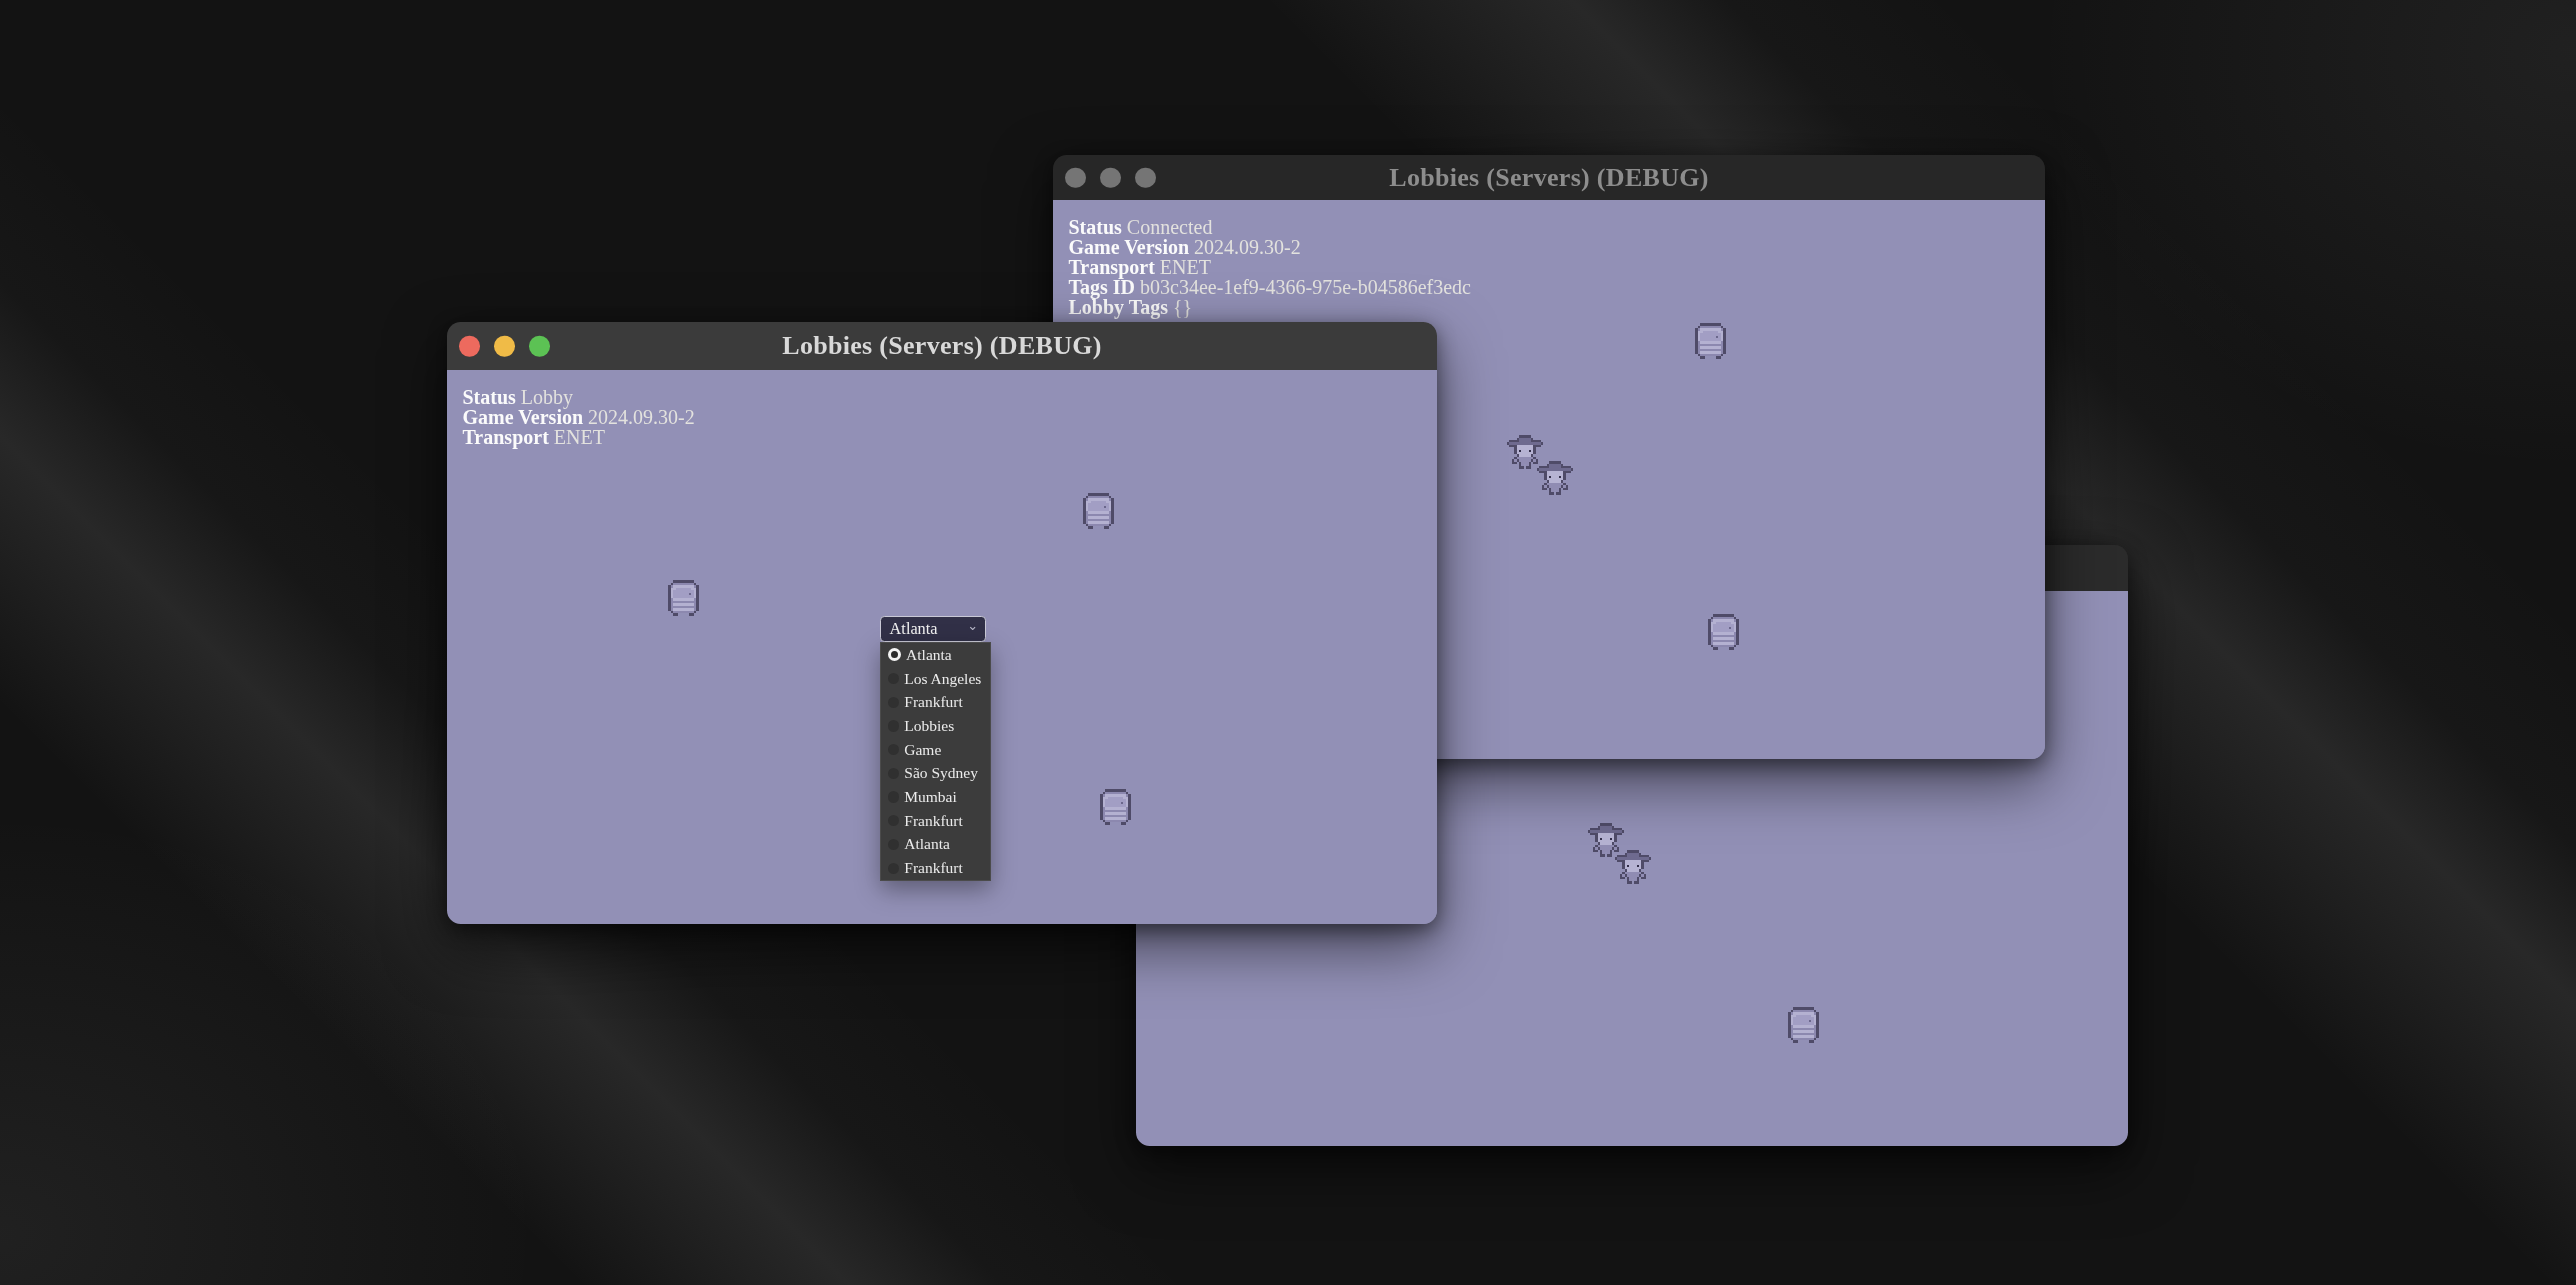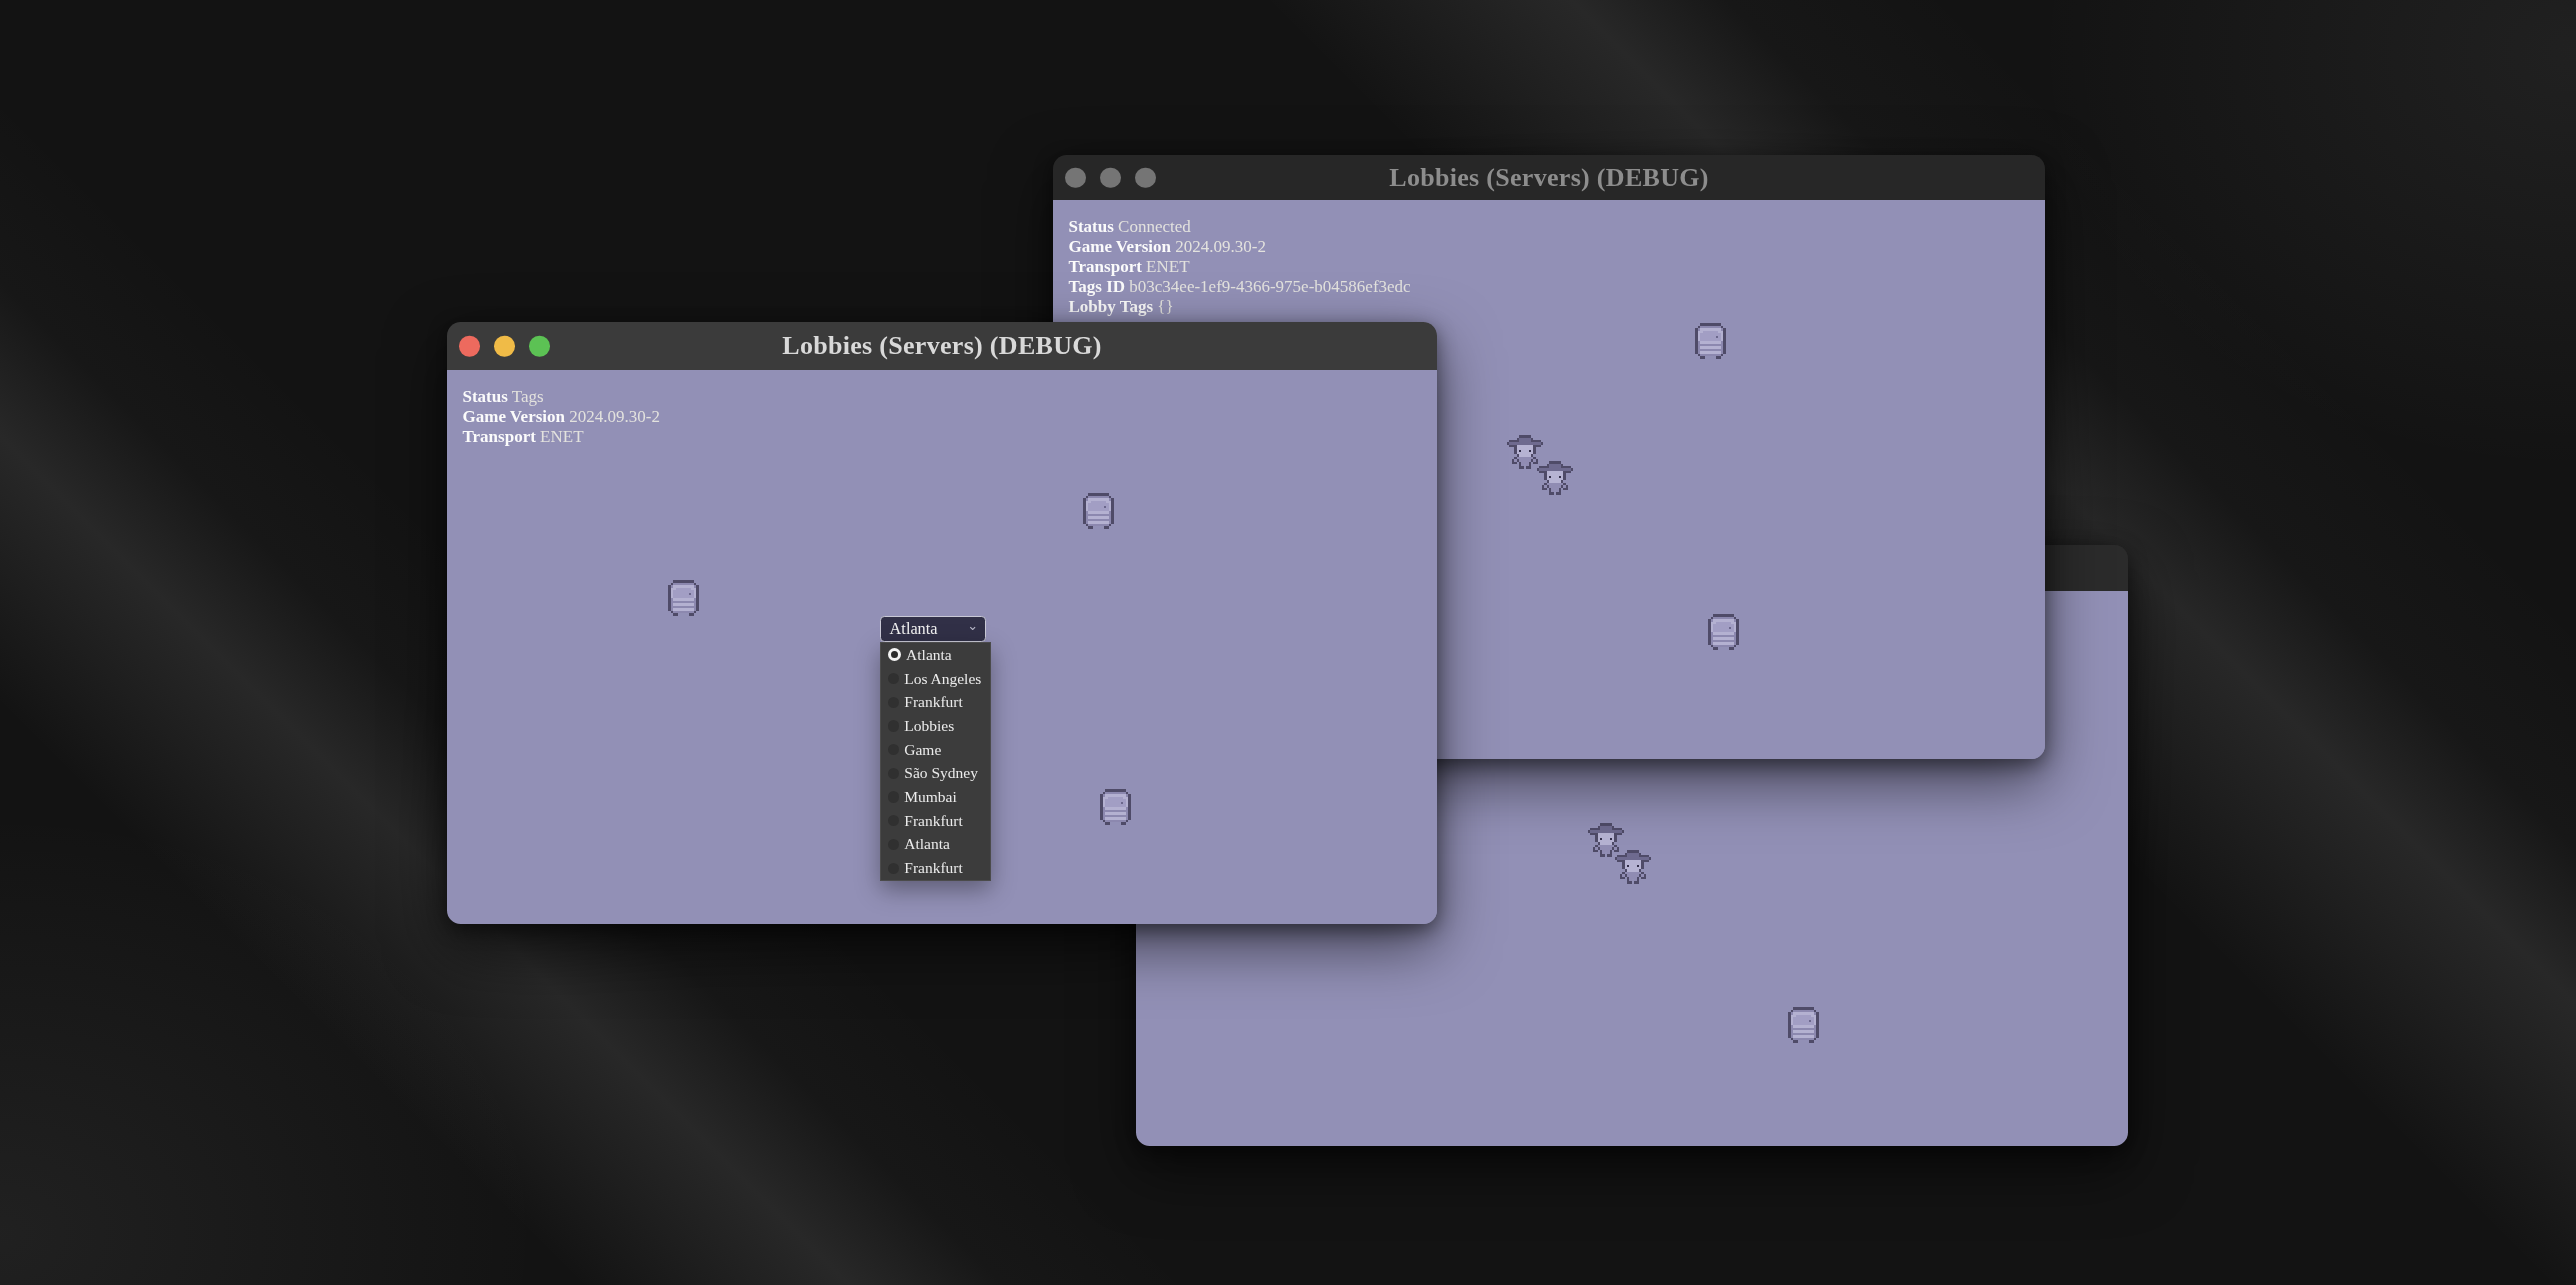--- a/index.html
+++ b/index.html
@@ -51,21 +51,21 @@
   
   #win-back { left:1053px; top:155px; width:992px; height:604px; z-index:2; }
   #win-back .titlebar { height:45px; background:#272727; }
   #win-back .title { color:#8d8d8d; }
   .light.gray { background:#757575; }
 
   
   #win-partial { left:1136px; top:545px; width:992px; height:601px; z-index:1; }
   #win-partial .titlebar { height:46px; background:#2b2b2b; }
 
-  .status { position:absolute; left:15.5px; top:17px; font-size:17px; line-height:20px; }
+  .status { position:absolute; left:15.5px; top:17px; font-size:20px; line-height:20px; }
   .sline b { color:#fbfbfb; font-weight:bold; }
   .sline span { color:#e3e2de; }
 
   .sprite { position:absolute; display:block; }
 
   
   .region-select {
     position:absolute; left:433px; top:246px; width:106px; height:26px;
     background:#313047; border:1.7px solid #c9c9d6; border-radius:4.3px;
     display:flex; align-items:center;
@@ -1091,21 +1091,21 @@
   <div class="titlebar">
     <div class="lights">
       <button class="light red"></button>
       <button class="light yellow"></button>
       <button class="light green"></button>
     </div>
     <div class="title">Lobbies (Servers) (DEBUG)</div>
   </div>
   <div class="content">
     <div class="status">
-        <div class="sline"><b>Status</b> <span>Tags</span></div>
+        <div class="sline"><b>Status</b> <span>Lobby</span></div>
         <div class="sline"><b>Game Version</b> <span>2024.09.30-2</span></div>
         <div class="sline"><b>Transport</b> <span>ENET</span></div>
       </div>
 
     <div class="region-select">
       <span class="sel-label">Atlanta</span>
       <span class="chev">⌄</span>
     </div>
 
     <div class="dropdown">

